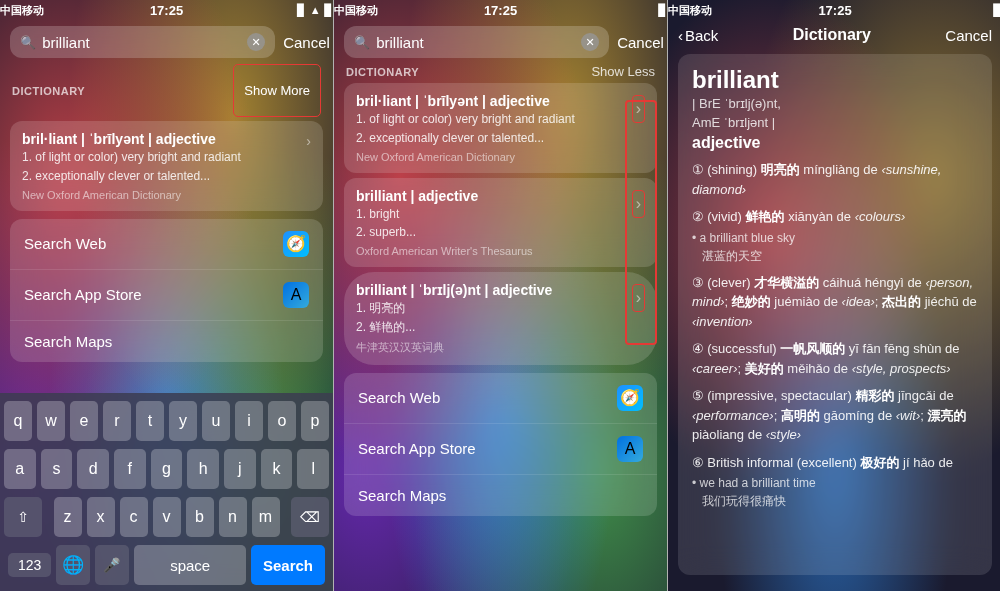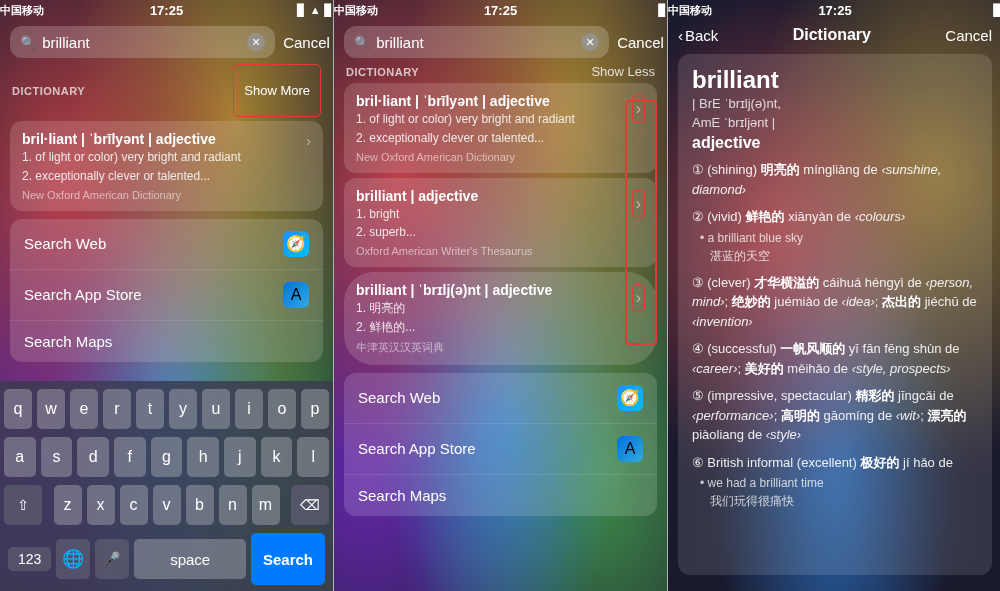--- a/index.html
+++ b/index.html
@@ -286,21 +286,21 @@
       display: flex;
       align-items: center;
       justify-content: center;
       color: white;
       font-size: 15px;
       cursor: pointer;
     }
     .key-search-btn {
       background: #007aff;
       border-radius: 5px;
-      height: 52px;
+      height: 40px;
       padding: 0 12px;
       display: flex;
       align-items: center;
       justify-content: center;
       color: white;
       font-size: 15px;
       font-weight: 600;
       cursor: pointer;
     }
     .key-num {
@@ -404,21 +404,21 @@
       margin-bottom: 8px;
     }
     .dict-detail-num {
       font-size: 13px;
       color: rgba(255,255,255,0.9);
       line-height: 1.5;
     }
     .dict-detail-example {
       font-size: 12px;
       color: rgba(255,255,255,0.75);
-      margin-left: 8px;
+      margin-left: 0;
       margin-top: 2px;
       line-height: 1.5;
     }
 
     
     .red-highlight-box {
       position: absolute;
       top: 100px;
       right: 10px;
       width: 32px;

